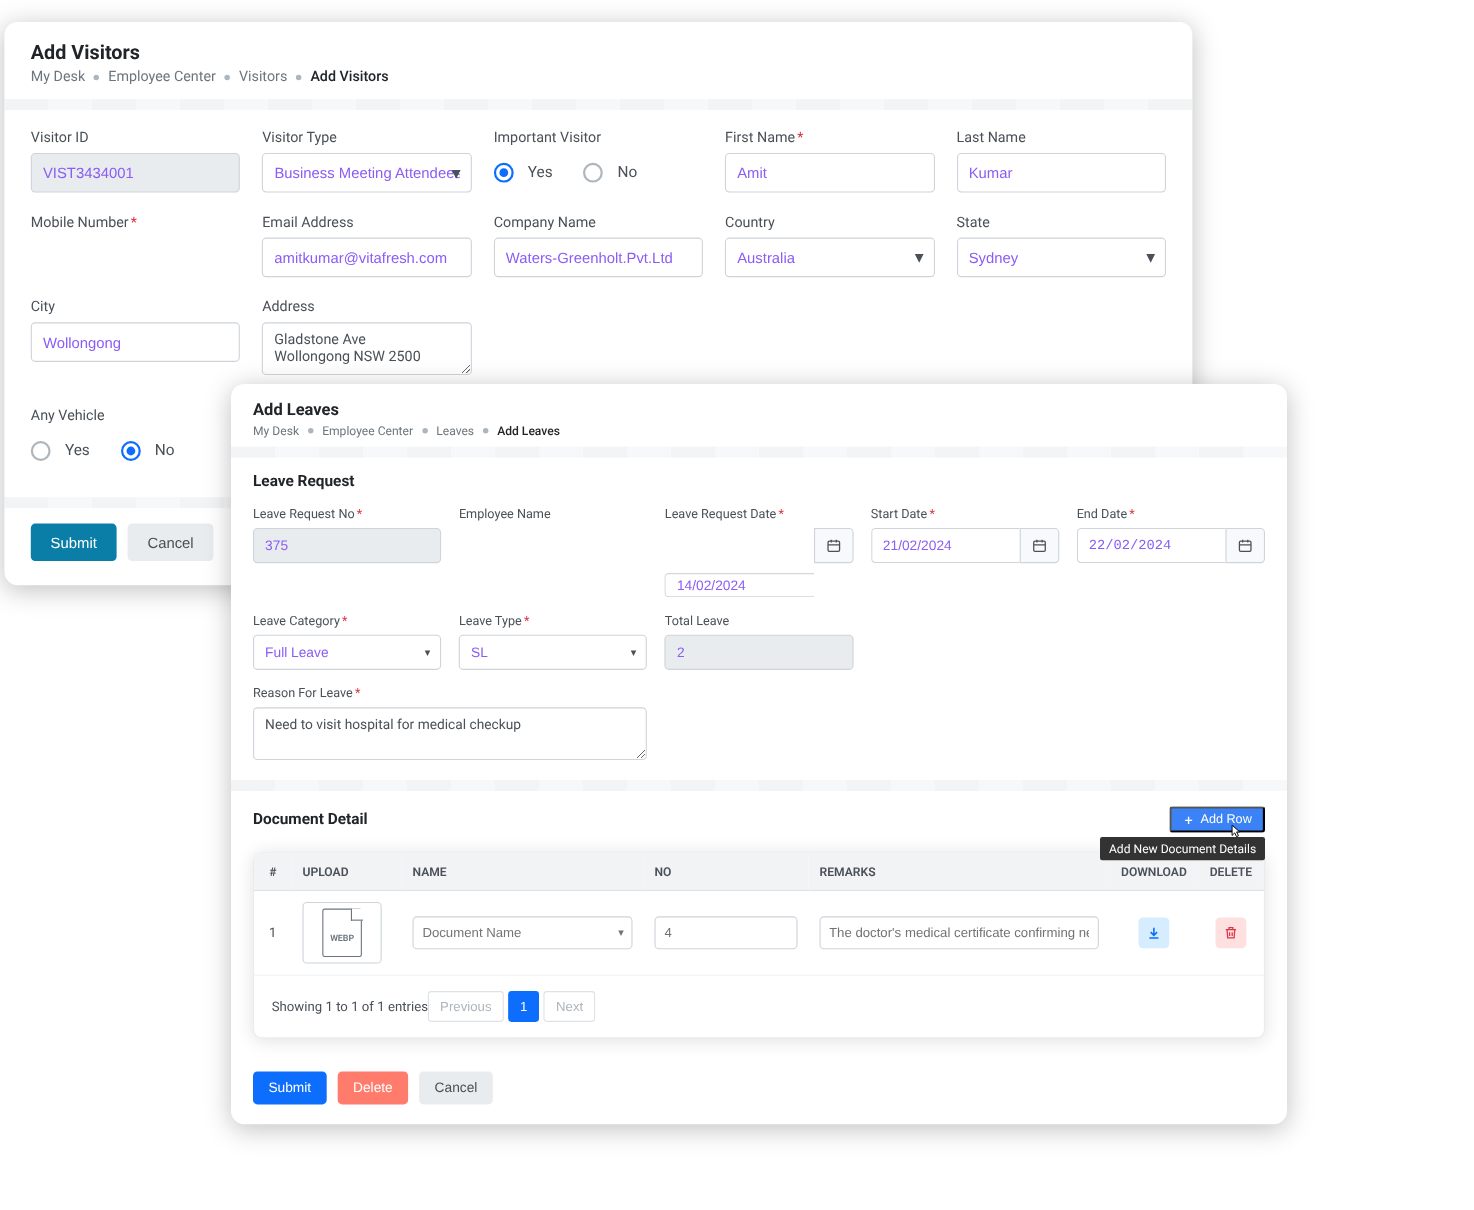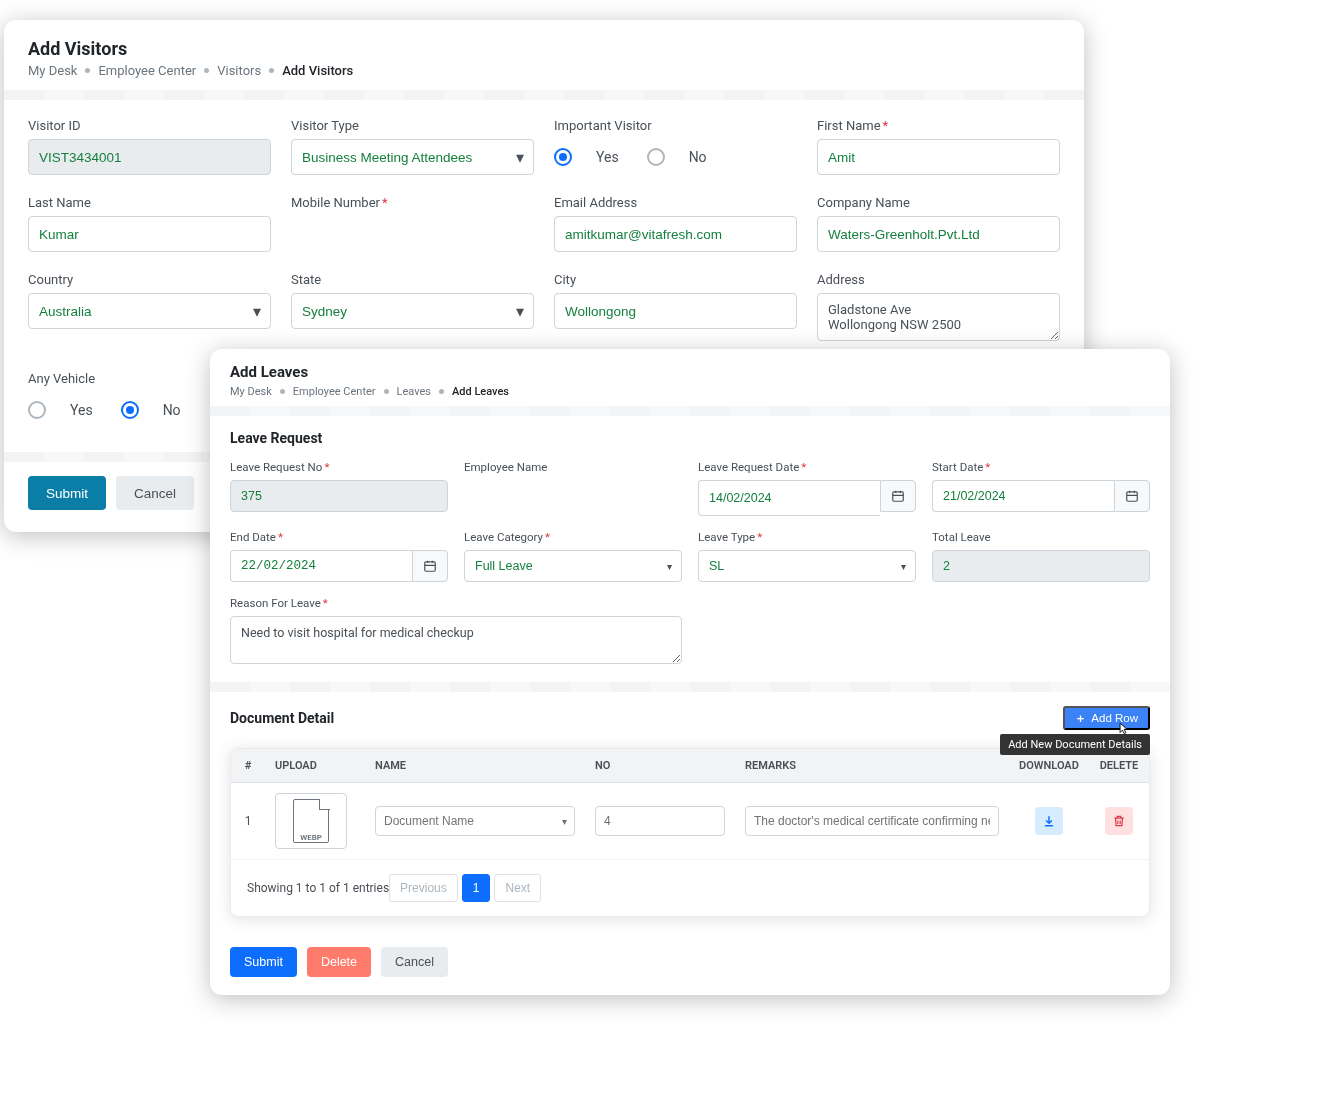--- a/index.html
+++ b/index.html
@@ -13,32 +13,32 @@
 .panel-title { font-size: 18px; font-weight: 700; color: #212529; margin-bottom: 4px; }
 .breadcrumb { font-size: 13px; color: #6c757d; display: flex; align-items: center; gap: 8px; flex-wrap: wrap; }
 .breadcrumb .sep { width: 5px; height: 5px; background: #adb5bd; border-radius: 50%; display: inline-block; }
 .breadcrumb .active { color: #212529; font-weight: 500; }
 
 .striped-bar { height: 10px; background: repeating-linear-gradient(90deg, #e9ecef 0, #e9ecef 40px, #f1f3f5 40px, #f1f3f5 80px); opacity: 0.6; }
 
 .form-body { padding: 18px 24px 24px; }
 .section-title { font-size: 14px; font-weight: 700; color: #212529; margin-bottom: 14px; }
 
-.grid-4 { display: grid; grid-template-columns: repeat(4, 1fr); gap: 20px 20px; }
+.grid-4 { display: grid; grid-template-columns: repeat(5, 1fr); gap: 20px 20px; }
 .field { display: flex; flex-direction: column; gap: 6px; }
 .field-label { font-size: 13px; color: #495057; }
 .req { color: #dc3545; margin-left: 2px; }
-.field-input { height: 36px; border: 1px solid #ced4da; border-radius: 4px; padding: 0 10px; font-size: 13.5px; color: #15803d; background: #fff; width: 100%; }
+.field-input { height: 36px; border: 1px solid #ced4da; border-radius: 4px; padding: 0 10px; font-size: 13.5px; color: #8b5cf6; background: #fff; width: 100%; }
 .field-input.readonly { background: #e9ecef; }
 .select-wrap { position: relative; }
 .select-wrap .chev { position: absolute; right: 10px; top: 50%; transform: translateY(-50%); pointer-events: none; color: #495057; }
 .field-textarea { border: 1px solid #ced4da; border-radius: 4px; padding: 8px 10px; font-size: 13px; color: #495057; background: #fff; resize: both; min-height: 48px; width: 100%; font-family: inherit; }
 
 .radio-row { display: flex; gap: 28px; align-items: center; height: 36px; }
-.radio-opt { display: flex; align-items: center; gap: 24px; font-size: 14px; color: #495057; }
+.radio-opt { display: flex; align-items: center; gap: 13px; font-size: 14px; color: #495057; }
 .radio-c { width: 18px; height: 18px; border: 2px solid #adb5bd; border-radius: 50%; display: inline-flex; align-items: center; justify-content: center; }
 .radio-c.checked { border-color: #0d6efd; }
 .radio-c.checked::after { content: ""; width: 8px; height: 8px; background: #0d6efd; border-radius: 50%; }
 
 .date-group { display: flex; }
 .date-group .field-input { border-radius: 4px 0 0 4px; border-right: none; flex: 1; }
 .date-btn { width: 36px; height: 36px; border: 1px solid #ced4da; border-radius: 0 4px 4px 0; background: #f8f9fa; display: flex; align-items: center; justify-content: center; color: #495057; cursor: pointer; }
 
 .btn-row { padding: 14px 24px 22px; display: flex; gap: 10px; }
 .btn { height: 34px; border-radius: 4px; padding: 0 18px; font-size: 13.5px; cursor: pointer; border: none; display: inline-flex; align-items: center; justify-content: center; }
@@ -52,21 +52,21 @@
 .doc-header-row { display: flex; justify-content: space-between; align-items: center; margin-bottom: 8px; position: relative; }
 .tooltip-box { position: absolute; right: 0; top: 28px; background: #333; color: #fff; font-size: 11px; padding: 4px 8px; border-radius: 2px; white-space: nowrap; z-index: 5; }
 
 .table-card { background: #fff; border: 1px solid #e9ecef; border-radius: 8px; box-shadow: 0 2px 16px rgba(0,0,0,0.12); padding: 0; }
 .tbl { width: 100%; border-collapse: collapse; font-size: 12px; }
 .tbl th { background: #f1f3f5; text-align: left; padding: 10px 10px; font-weight: 600; color: #495057; font-size: 11px; border-bottom: 1px solid #dee2e6; }
 .tbl td { padding: 10px 10px; border-bottom: 1px solid #f1f3f5; color: #495057; vertical-align: middle; }
 .tbl th:first-child, .tbl td:first-child { width: 34px; text-align: center; }
 
 .file-chip { width: 72px; height: 56px; border: 1px solid #ced4da; border-radius: 4px; display: inline-flex; align-items: center; justify-content: center; position: relative; }
-.file-svg { width: 36px; height: 44px; border: 1.5px solid #6c757d; border-radius: 2px; position: relative; display: flex; align-items: end; justify-content: center; font-size: 8px; font-weight: 600; color: #6c757d; padding-bottom: 0; }
+.file-svg { width: 36px; height: 44px; border: 1.5px solid #6c757d; border-radius: 2px; position: relative; display: flex; align-items: end; justify-content: center; font-size: 8px; font-weight: 600; color: #6c757d; padding-bottom: 12px; }
 .file-svg::before { content: ""; position: absolute; top: -1.5px; right: -1.5px; width: 10px; height: 10px; background: #fff; border-left: 1.5px solid #6c757d; border-bottom: 1.5px solid #6c757d; }
 
 .cell-input { height: 30px; border: 1px solid #ced4da; border-radius: 4px; padding: 0 8px; font-size: 12px; color: #737373; width: 100%; background: #fff; }
 .cell-select { position: relative; }
 .cell-select .chev { position: absolute; right: 8px; top: 50%; transform: translateY(-50%); color: #6c757d; font-size: 10px; }
 
 .icon-btn { width: 28px; height: 28px; border-radius: 4px; display: inline-flex; align-items: center; justify-content: center; cursor: pointer; border: none; }
 .icon-dl { background: #d6ecff; color: #0d6efd; font-weight: 700; }
 .icon-del { background: #ffe0e0; color: #dc3545; }
 
@@ -213,21 +213,21 @@
       <div class="field">
         <label class="field-label" style="font-size:11.5px"><span>Leave Request No</span><span class="req">*</span></label>
         <input class="field-input readonly" style="height: 32px; font-size: 12.5px;" readonly="" value="375">
       </div>
       <div class="field">
         <label class="field-label" style="font-size:11.5px">Employee Name</label>
       </div>
       <div class="field">
         <label class="field-label" style="font-size:11.5px"><span>Leave Request Date</span><span class="req">*</span></label>
         <div class="date-group">
-          <input class="field-input" style="height: 36px; font-size: 12.5px;" value="14/02/2024">
+          <input class="field-input" style="height: 22px; font-size: 12.5px; margin-top: 41px;" value="14/02/2024">
           <button class="date-btn" style="height:32px">
               <svg class="icon" viewBox="0 0 24 24" fill="none" stroke="currentColor" stroke-width="2">
                 <rect x="3" y="5" width="18" height="16" rx="2"></rect>
                 <path d="M8 3v4M16 3v4M3 11h18"></path>
               </svg>
             </button>
         </div>
       </div>
       <div class="field">
         <label class="field-label" style="font-size:11.5px"><span>Start Date</span><span class="req">*</span></label>

